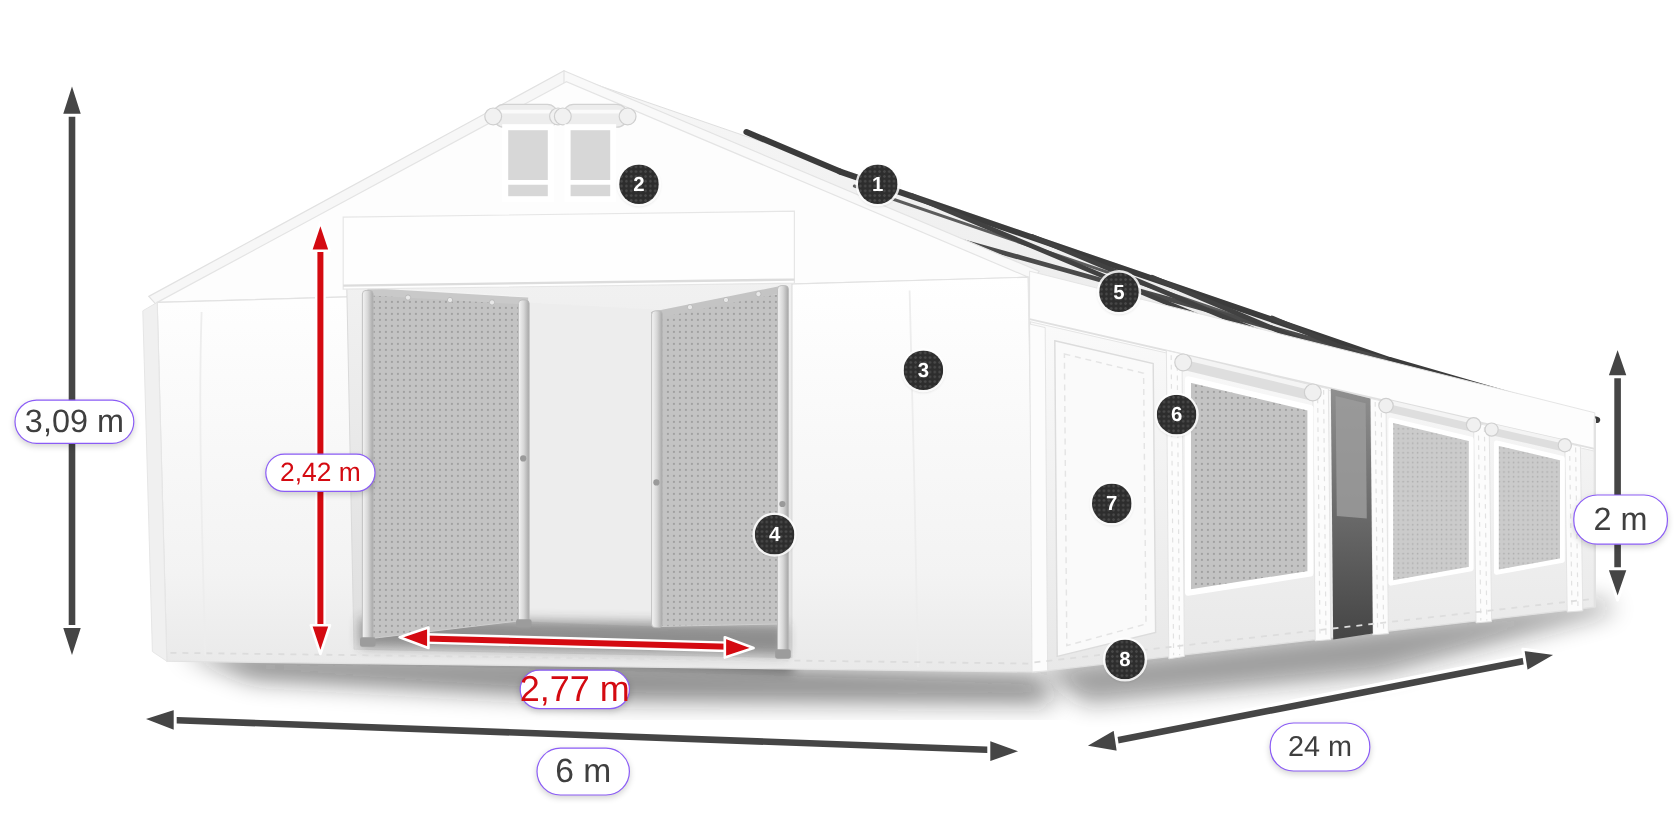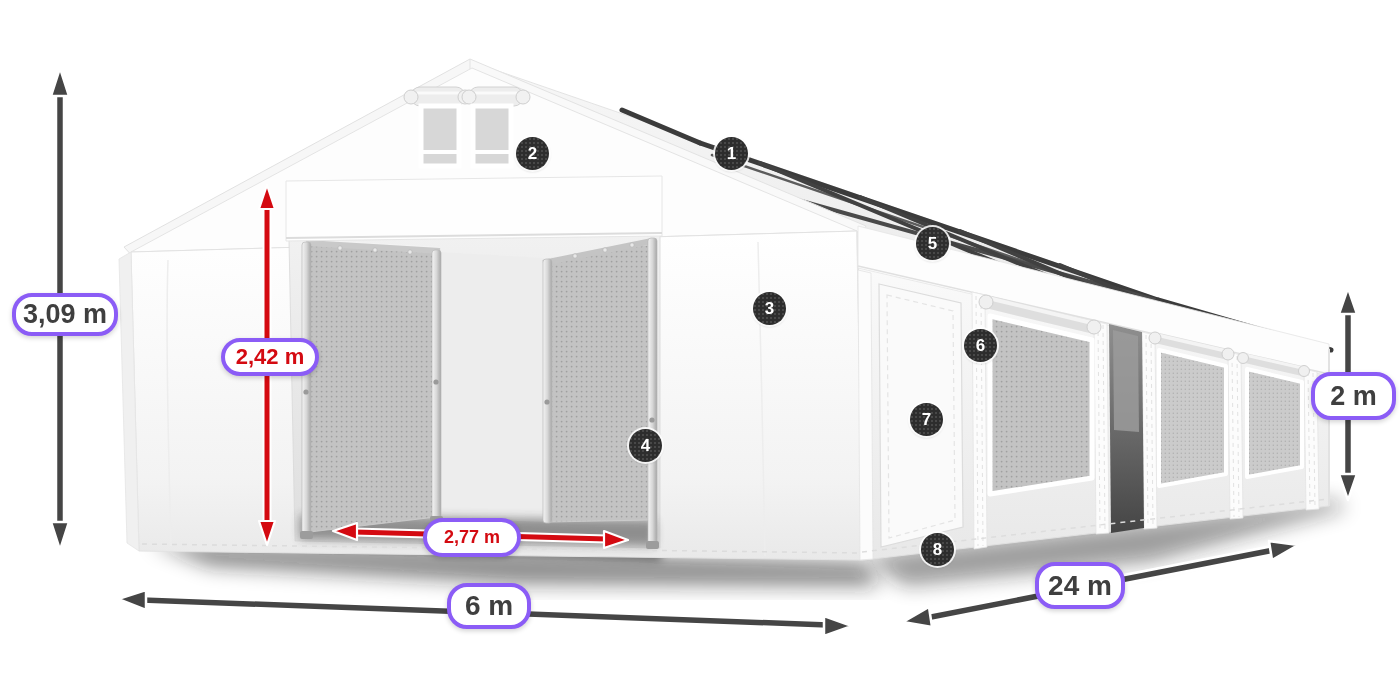--- a/index.html
+++ b/index.html
@@ -11,23 +11,23 @@
     --label-text:#3f3f3f;
   }
   html,body{margin:0;padding:0;background:#fff;}
   .stage{
     position:relative;width:1400px;height:700px;overflow:hidden;background:#fff;
     font-family:"Liberation Sans",sans-serif;
   }
   .scene{position:absolute;left:0;top:0;width:1400px;height:700px;display:block;}
   .pill{
     position:absolute;display:flex;align-items:center;justify-content:center;
-    background:var(--label-bg);border:4px solid #8b5cf6;border-radius:20px;
-    font-weight:700;color:var(--label-text);letter-spacing:0;
-    box-shadow:0 2px 5px rgba(0,0,0,.18);white-space:nowrap;z-index:3;
+    background:var(--label-bg);border:1px solid #8b5cf6;border-radius:20px;
+    font-weight:400;color:var(--label-text);letter-spacing:0;
+    box-shadow:0 2px 5px rgba(0,0,0,.18);white-space:nowrap;z-index:3;margin-top:40px;
   }
   .pill.red{color:var(--accent-red);}
   .badge{
     position:absolute;width:33px;height:33px;border-radius:50%;
     background-color:var(--badge-bg);
     background-image:radial-gradient(rgba(255,255,255,.13) 1px,transparent 1.2px);
     background-size:4px 4px;
     color:var(--badge-text);font-size:17px;font-weight:700;
     display:flex;align-items:center;justify-content:center;z-index:4;
     box-shadow:0 0 0 2px rgba(255,255,255,.85),0 1px 3px rgba(0,0,0,.3);
@@ -274,23 +274,23 @@
     <g>
       <line class="caseD" x1="1348" y1="310" x2="1348" y2="478"></line>
       <line class="shaftD" x1="1348" y1="310" x2="1348" y2="478"></line>
       <polygon class="headD" points="1348,288 1339,314 1357,314"></polygon>
       <polygon class="headD" points="1348,500 1339,474 1357,474"></polygon>
     </g>
   </svg>
 
   <div class="pill" style="left:12px;top:293px;width:98px;height:35px;font-size:27px;">3,09 m</div>
   <div class="pill red" style="left:221px;top:338px;width:90px;height:30px;font-size:22px;">2,42 m</div>
-  <div class="pill red" style="left:423px;top:518px;width:90px;height:31px;font-size:18px;">2,77 m</div>
+  <div class="pill red" style="left:433px;top:518px;width:90px;height:31px;font-size:30px;">2,77 m</div>
   <div class="pill" style="left:447px;top:583px;width:76px;height:38px;font-size:28px;text-align:center;">6 m</div>
-  <div class="pill" style="left:1035px;top:562px;width:82px;height:39px;font-size:28px;">24 m</div>
+  <div class="pill" style="left:1058px;top:562px;width:82px;height:39px;font-size:24px;">24 m</div>
   <div class="pill" style="left:1311px;top:372px;width:77px;height:40px;font-size:27px;">2 m</div>
 
   <div class="badge" style="left:715px;top:137px;">1</div>
   <div class="badge" style="left:516px;top:137px;">2</div>
   <div class="badge" style="left:753px;top:292px;">3</div>
   <div class="badge" style="left:629px;top:429px;">4</div>
   <div class="badge" style="left:916px;top:227px;">5</div>
   <div class="badge" style="left:964px;top:329px;">6</div>
   <div class="badge" style="left:910px;top:403px;">7</div>
   <div class="badge" style="left:921px;top:533px;">8</div>

